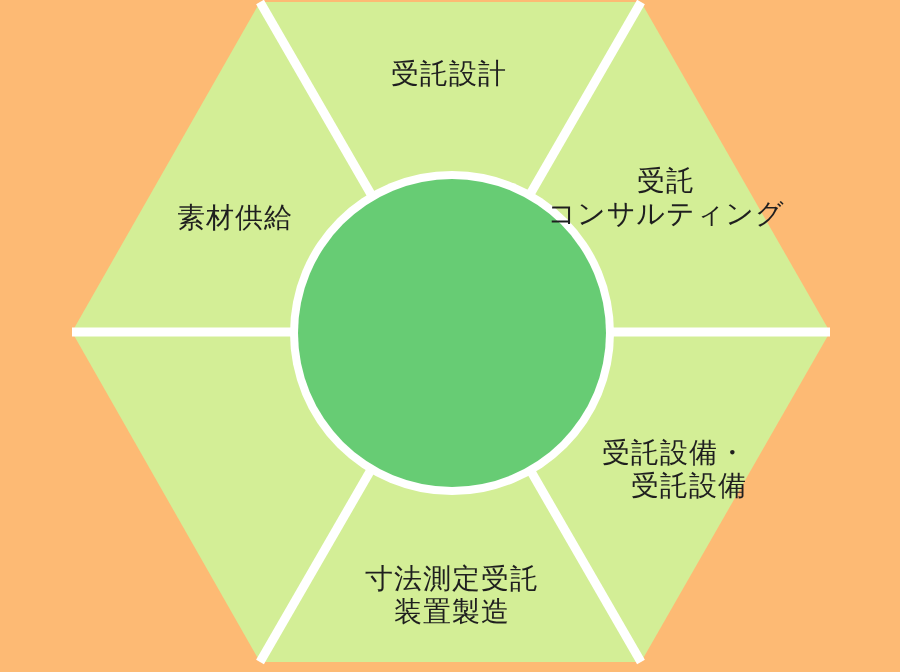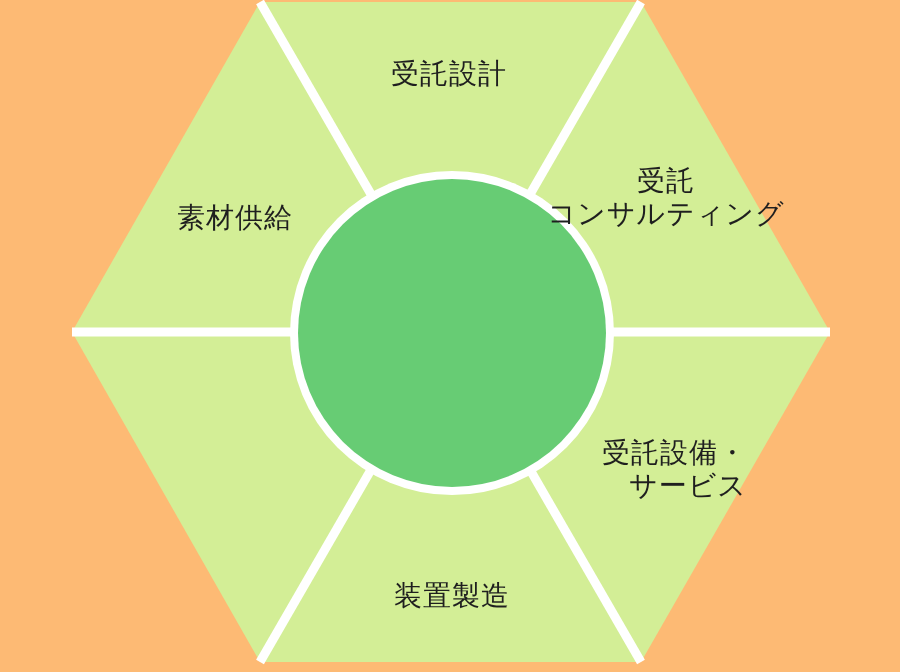--- a/index.html
+++ b/index.html
@@ -59,24 +59,25 @@
     <span class="line">受託設計</span>
   </div>
 
   <div class="label" style="left:666px; top:197px;">
     <span class="line">受託</span>
     <span class="line">コンサルティング</span>
   </div>
 
   <div class="label align-left" style="left:602px; top:469px;">
     <span class="line">受託設備・</span>
-    <span class="line">サービス</span>
+    <span class="line">受託設備</span>
   </div>
 
   <div class="label" style="left:452px; top:595px;">
+    <span class="line">寸法測定受託</span>
     <span class="line">装置製造</span>
   </div>
 
 
   <div class="label" style="left:235px; top:217px;">
     <span class="line">素材供給</span>
   </div>
 
 
 </div>

